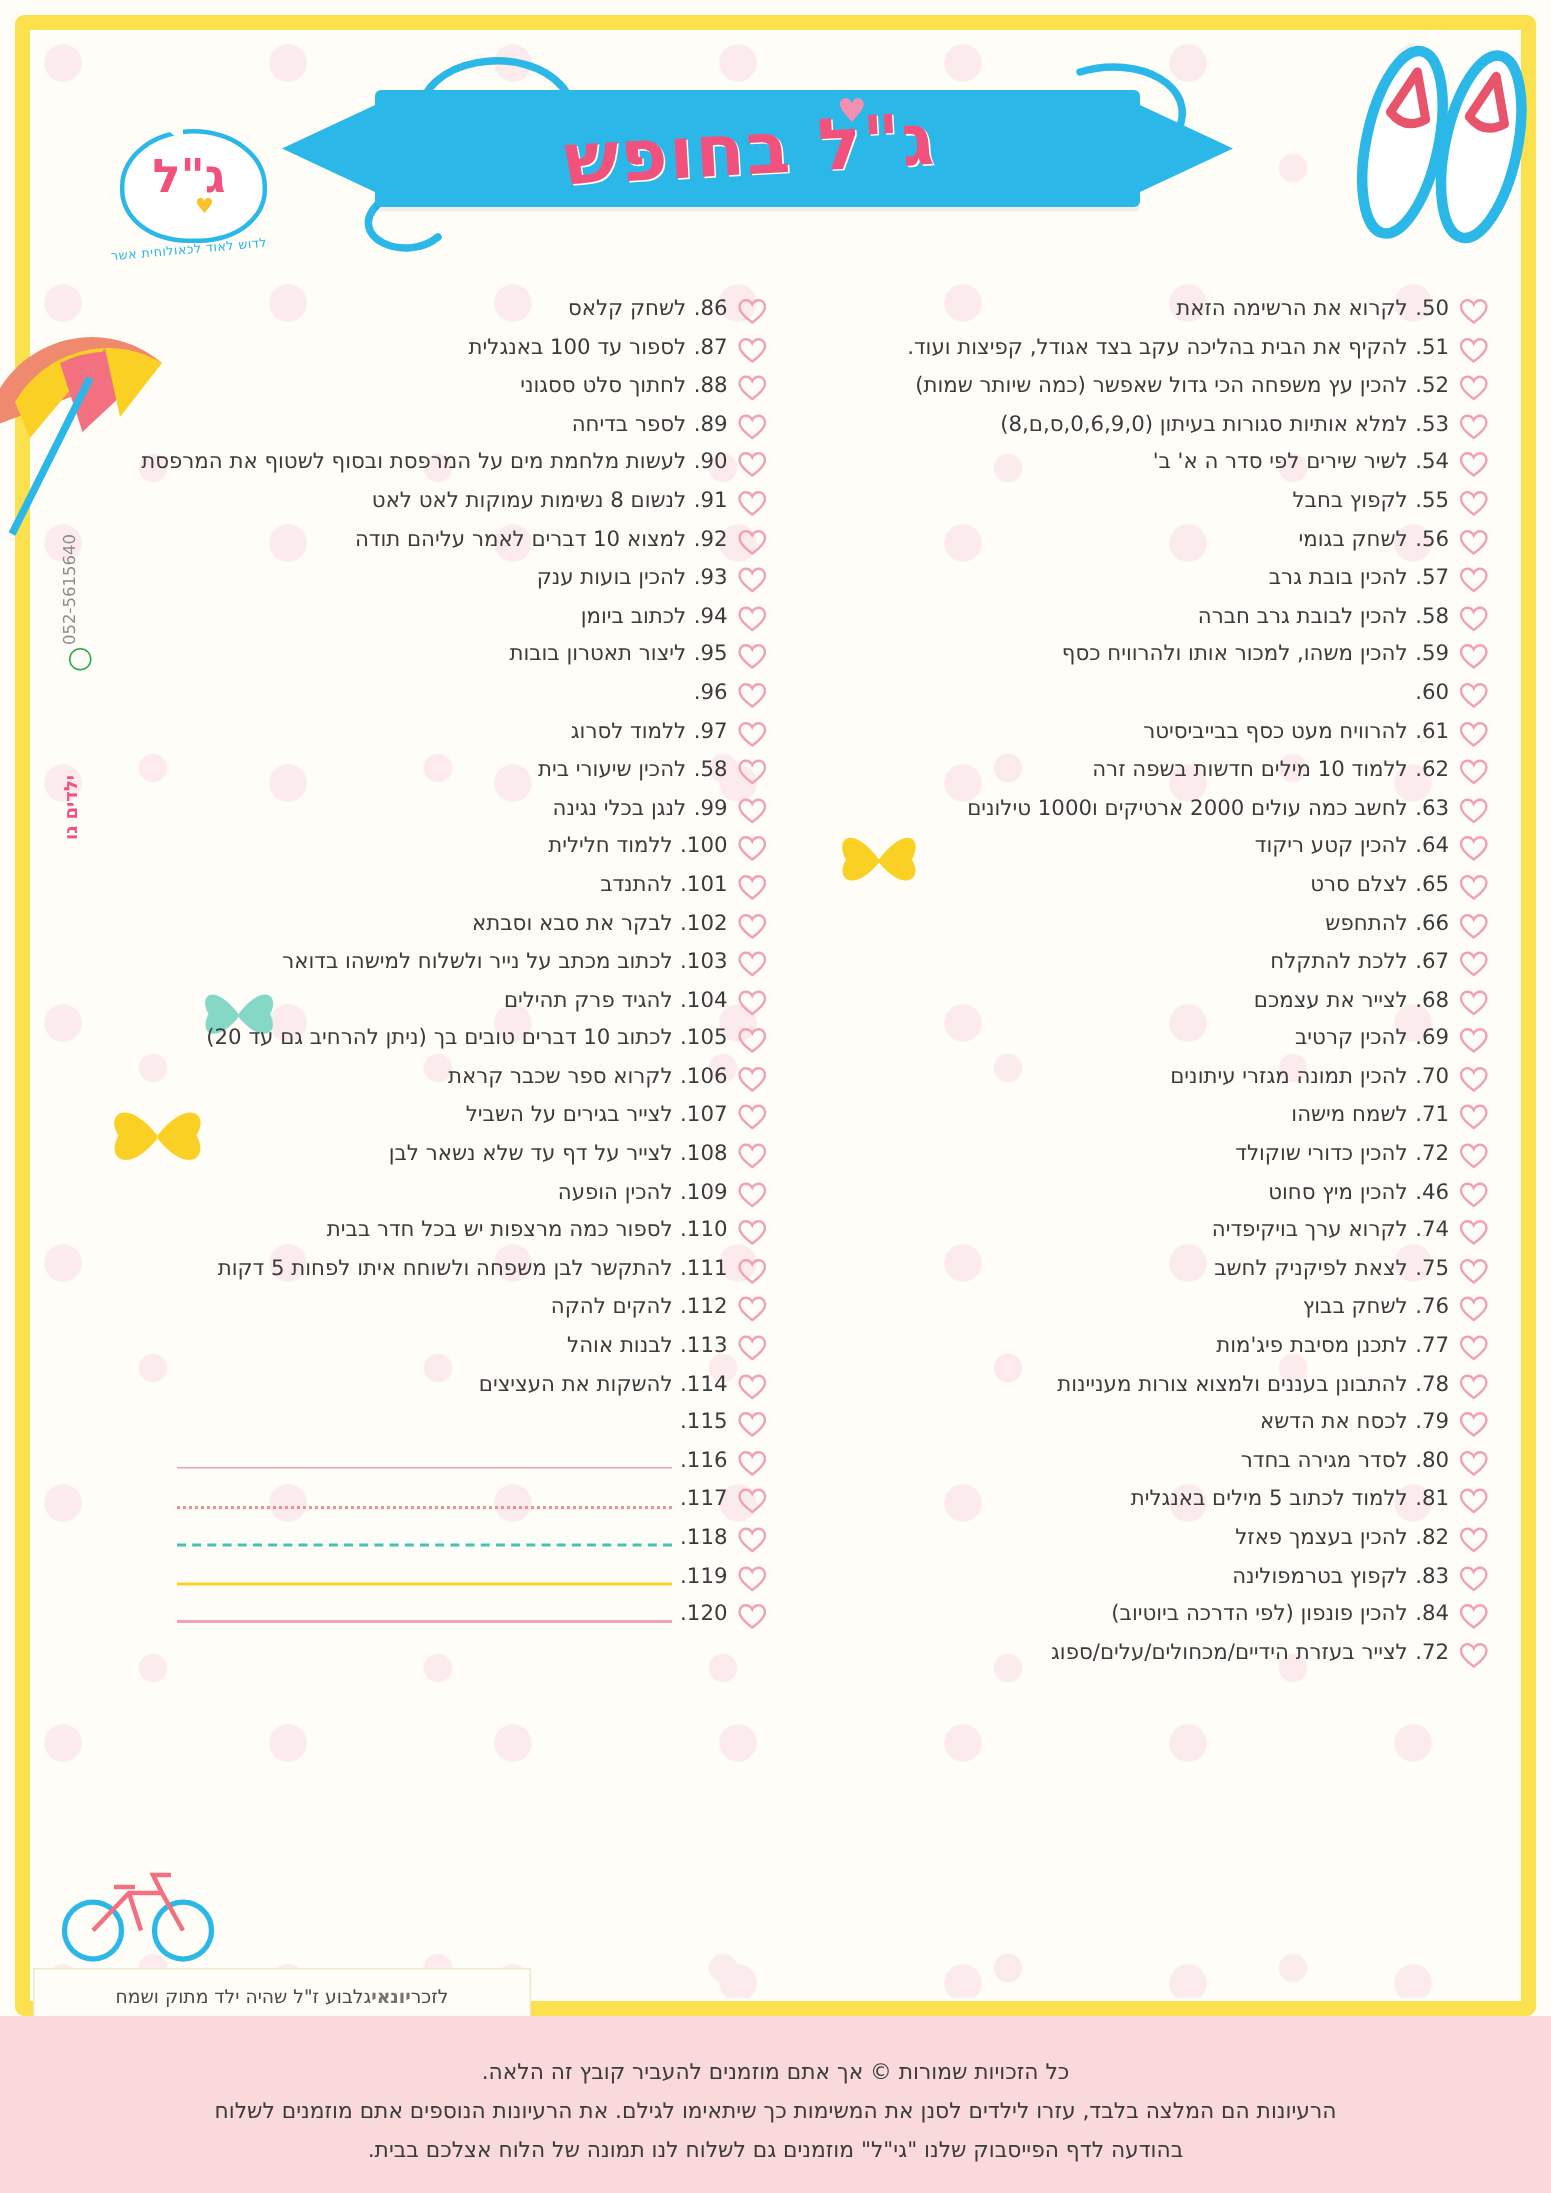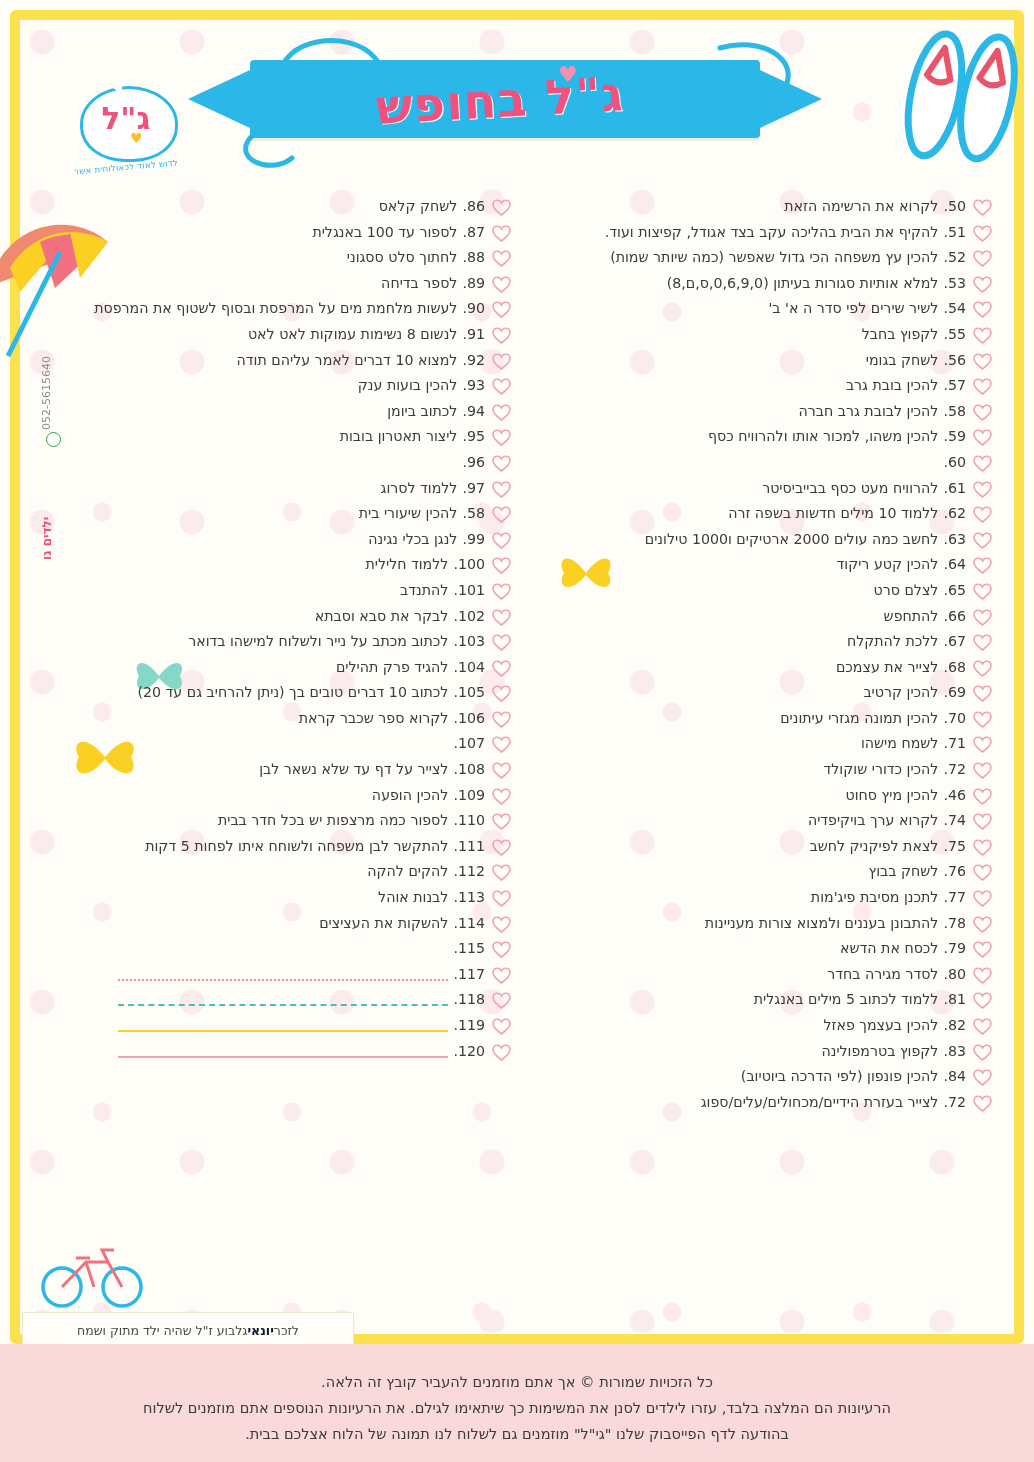--- a/index.html
+++ b/index.html
@@ -160,21 +160,21 @@
   .r-yellow{border-top:2.4px solid #fbd024;}
   .r-wave{border-top:2px solid #f2a0b4;}
   
   .memorial{
     position:absolute;left:22px;bottom:114px;width:330px;height:34px;
     background:#fffdf8;border:1px solid #efe8cf;
     display:flex;align-items:center;justify-content:center;
     font-size:12.5px;color:#4a4a4a;
     direction:rtl;
   }
-  .memorial b{color:#0f172a;text-align:center;}
+  .memorial b{color:#737373;text-align:center;}
   
   .footer{
     position:absolute;left:0;right:0;bottom:0;height:118px;
     background:#f9d9d9;
     display:flex;align-items:center;justify-content:center;
   }
   .footer-inner{
     width:860px;text-align:center;direction:rtl;
     font-size:14.5px;line-height:26px;color:#3b3b3b;margin-top:10px;
   }
@@ -767,20 +767,21 @@
             <span class="num">106.</span>
             <span class="txt">לקרוא ספר שכבר קראת</span>
           </li>
           <li>
             <span class="heart">
               <svg width="19" height="17" viewBox="0 0 19 17">
                 <path d="M9.5 16 C3 11.2 1 8.4 1 5.6 C1 3 3 1.2 5.2 1.2 C7 1.2 8.7 2.4 9.5 4 C10.3 2.4 12 1.2 13.8 1.2 C16 1.2 18 3 18 5.6 C18 8.4 16 11.2 9.5 16 Z" fill="none" stroke="#f2a0b4" stroke-width="1.6"></path>
               </svg>
             </span>
             <span class="num">107.</span>
+            <span class="txt">לצייר בגירים על השביל</span>
           </li>
           <li>
             <span class="heart">
               <svg width="19" height="17" viewBox="0 0 19 17">
                 <path d="M9.5 16 C3 11.2 1 8.4 1 5.6 C1 3 3 1.2 5.2 1.2 C7 1.2 8.7 2.4 9.5 4 C10.3 2.4 12 1.2 13.8 1.2 C16 1.2 18 3 18 5.6 C18 8.4 16 11.2 9.5 16 Z" fill="none" stroke="#f2a0b4" stroke-width="1.6"></path>
               </svg>
             </span>
             <span class="num">108.</span>
             <span class="txt">לצייר על דף עד שלא נשאר לבן</span>
           </li>
@@ -838,20 +839,29 @@
             <span class="num">114.</span>
             <span class="txt">להשקות את העציצים</span>
           </li>
           <li>
             <span class="heart">
               <svg width="19" height="17" viewBox="0 0 19 17">
                 <path d="M9.5 16 C3 11.2 1 8.4 1 5.6 C1 3 3 1.2 5.2 1.2 C7 1.2 8.7 2.4 9.5 4 C10.3 2.4 12 1.2 13.8 1.2 C16 1.2 18 3 18 5.6 C18 8.4 16 11.2 9.5 16 Z" fill="none" stroke="#f2a0b4" stroke-width="1.6"></path>
               </svg>
             </span>
             <span class="num">115.</span>
+          </li>
+          <li>
+            <span class="heart">
+              <svg width="19" height="17" viewBox="0 0 19 17">
+                <path d="M9.5 16 C3 11.2 1 8.4 1 5.6 C1 3 3 1.2 5.2 1.2 C7 1.2 8.7 2.4 9.5 4 C10.3 2.4 12 1.2 13.8 1.2 C16 1.2 18 3 18 5.6 C18 8.4 16 11.2 9.5 16 Z" fill="none" stroke="#f2a0b4" stroke-width="1.6"></path>
+              </svg>
+            </span>
+            <span class="num">116.</span>
+            <span class="txt"><span class="rule r-pink"></span></span>
           </li>
           <li>
             <span class="heart">
               <svg width="19" height="17" viewBox="0 0 19 17">
                 <path d="M9.5 16 C3 11.2 1 8.4 1 5.6 C1 3 3 1.2 5.2 1.2 C7 1.2 8.7 2.4 9.5 4 C10.3 2.4 12 1.2 13.8 1.2 C16 1.2 18 3 18 5.6 C18 8.4 16 11.2 9.5 16 Z" fill="none" stroke="#f2a0b4" stroke-width="1.6"></path>
               </svg>
             </span>
             <span class="num">117.</span>
             <span class="txt"><span class="rule r-dot"></span></span>
           </li>

